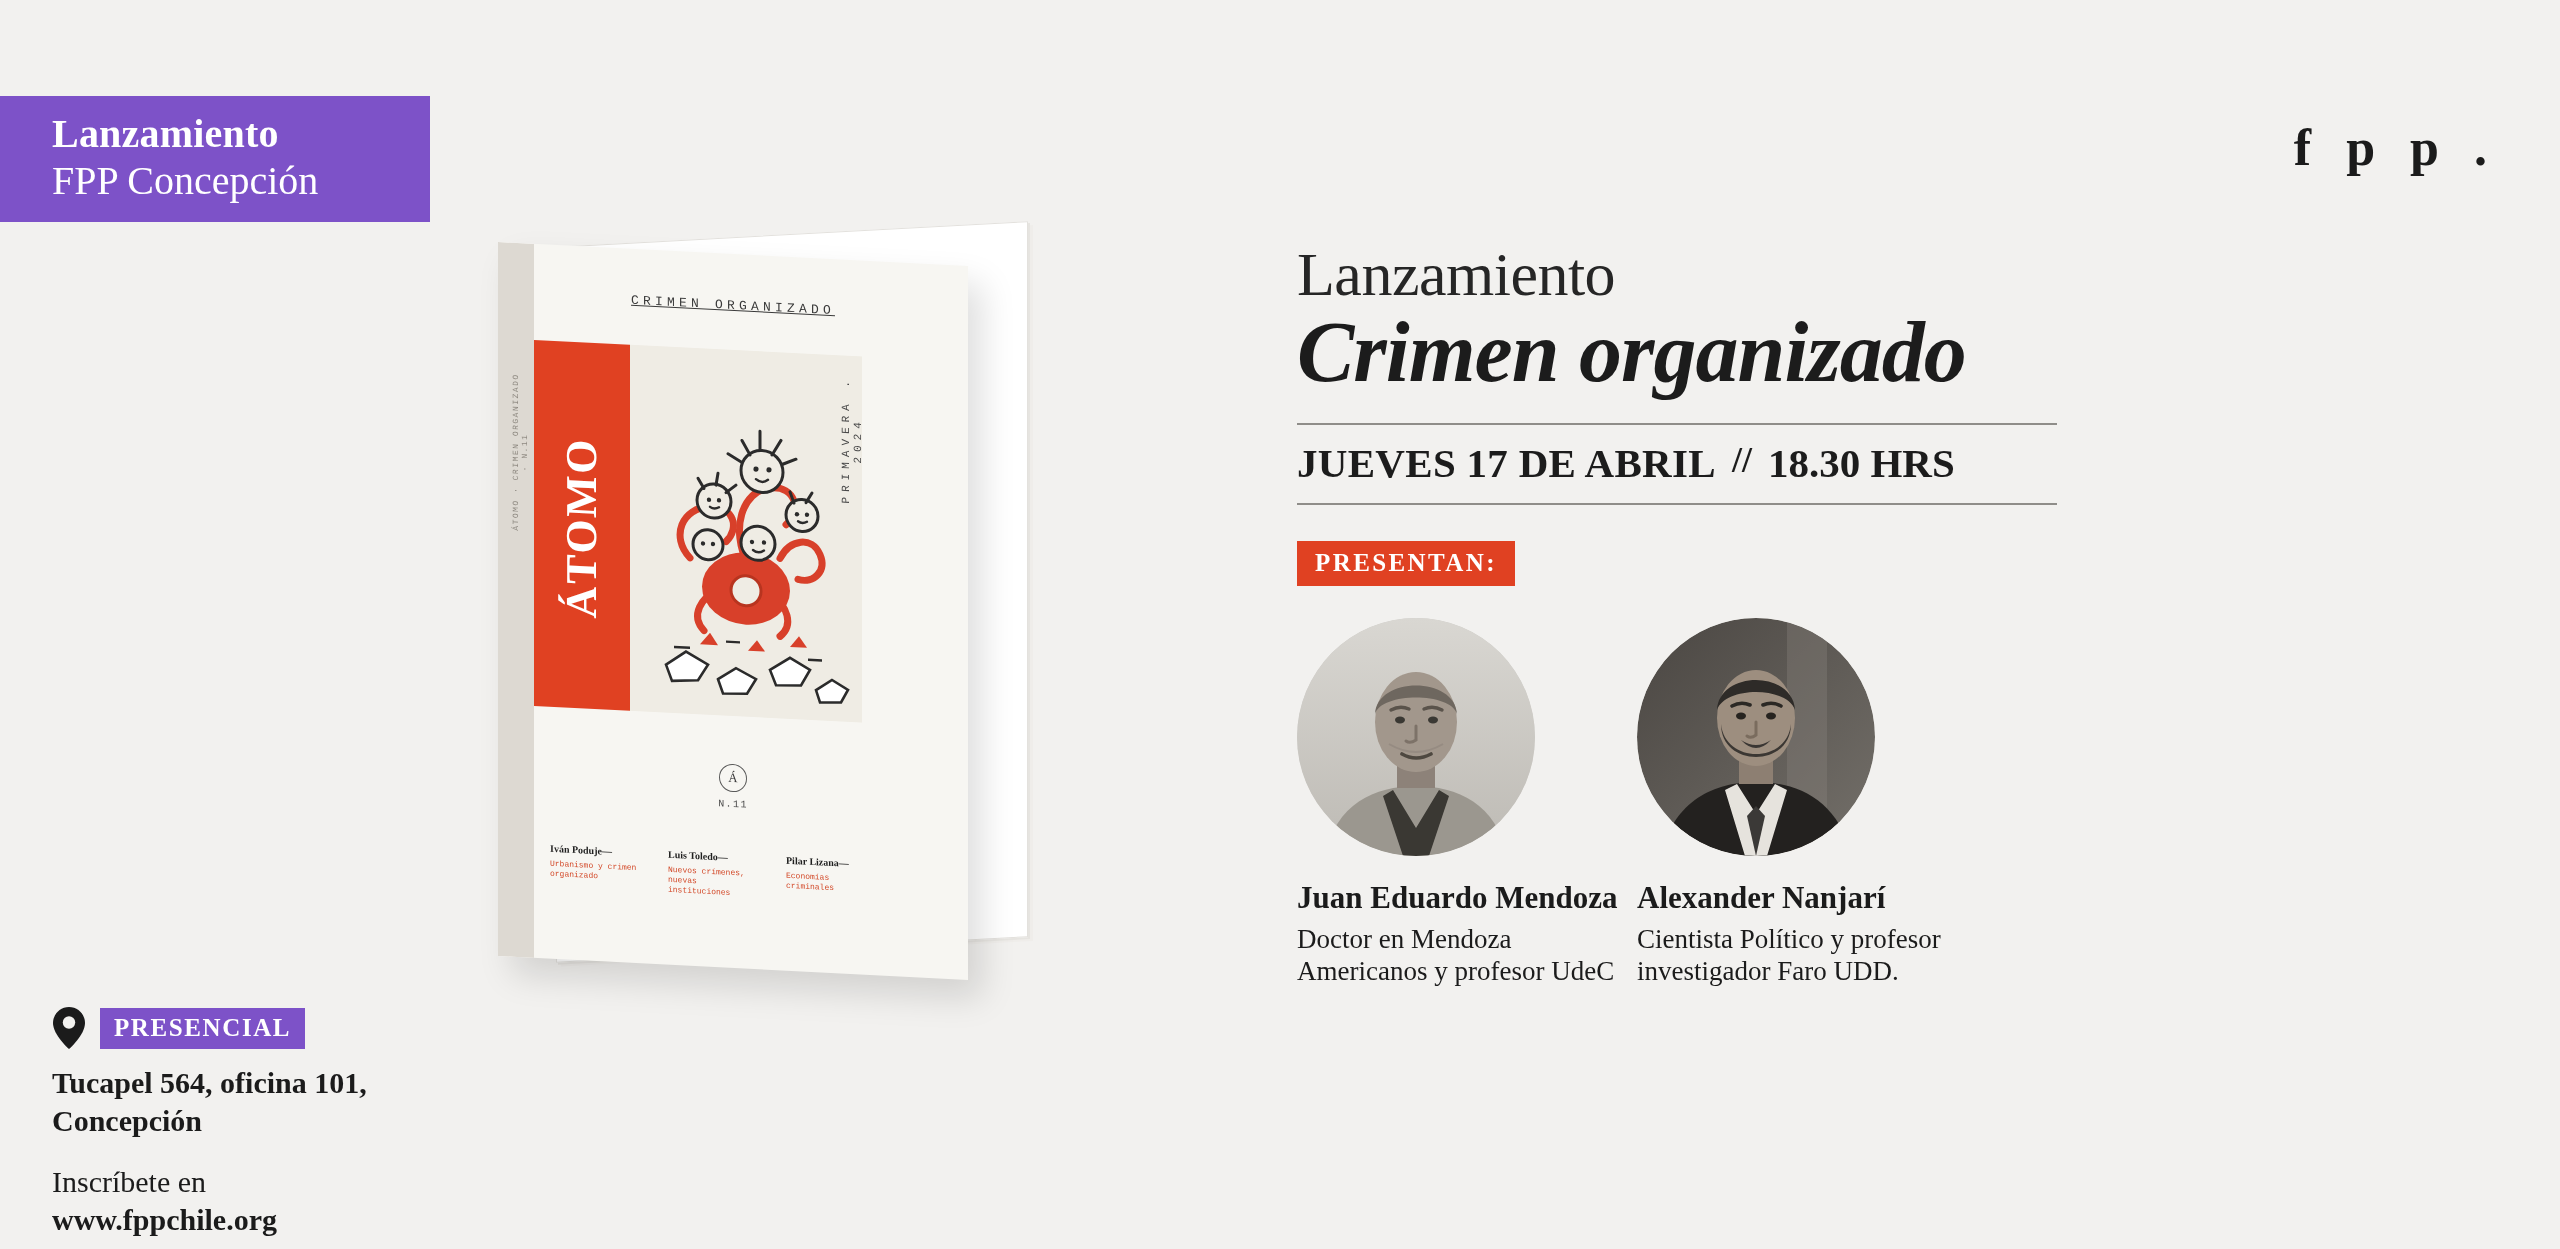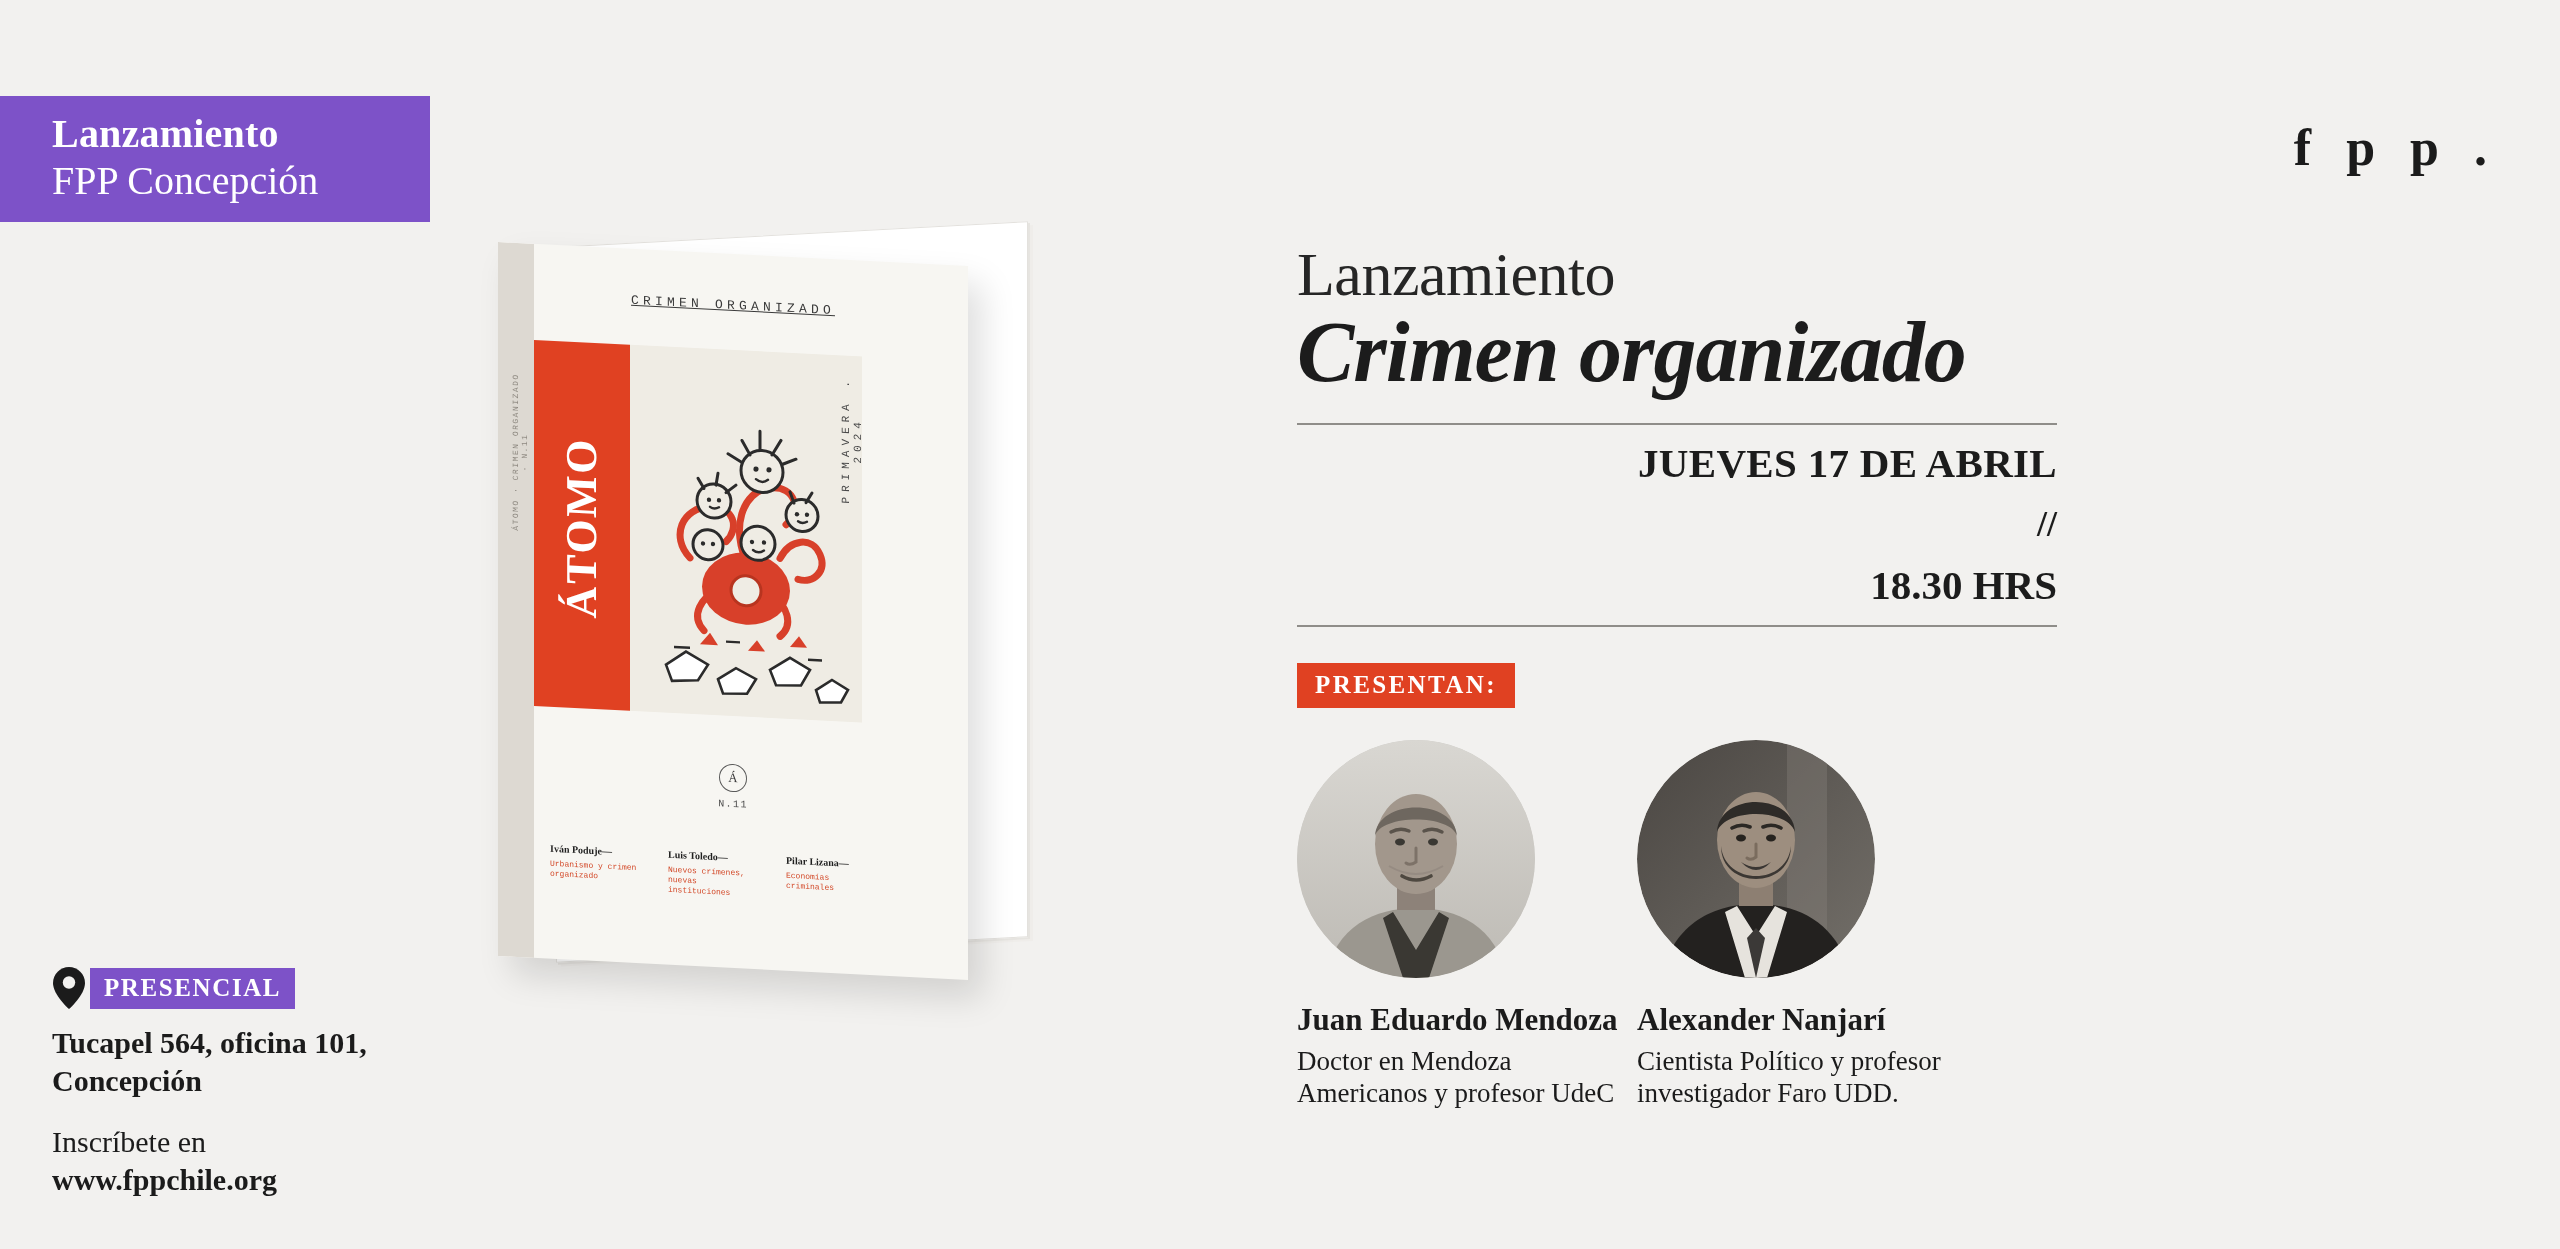--- a/index.html
+++ b/index.html
@@ -57,22 +57,23 @@
   
   .venue-block {
     position: absolute;
     left: 52px;
     top: 966px;
     width: 430px;
   }
   .venue-row {
     display: flex;
     align-items: center;
-    gap: 4px;
+    gap: 14px;
     margin-bottom: 14px;
+    margin-top: 40px;
   }
   .pin-icon {
     width: 34px;
     height: 44px;
     position: relative;
     flex: none;
   }
   .pin-icon svg { display: block; }
   .presencial-tag {
     background: #7d52c8;
@@ -297,26 +298,25 @@
     margin-top: 2px;
   }
   .rule {
     height: 2px;
     background: #8f8d89;
     margin: 26px 0 0 0;
     width: 760px;
   }
   .datetime {
     display: flex;
-    align-items: flex-end;
+    align-items: flex-start;
     gap: 16px;
     padding: 14px 0 16px 0;
     width: 760px;
     box-sizing: border-box;
-    flex-direction: column;
   }
   .datetime .d {
     font-family: "Liberation Serif", serif;
     font-weight: bold;
     font-size: 41px;
     letter-spacing: 0.3px;
     color: #1c1c1c;
   }
   .datetime .sep {
     font-family: "Liberation Serif", serif;

